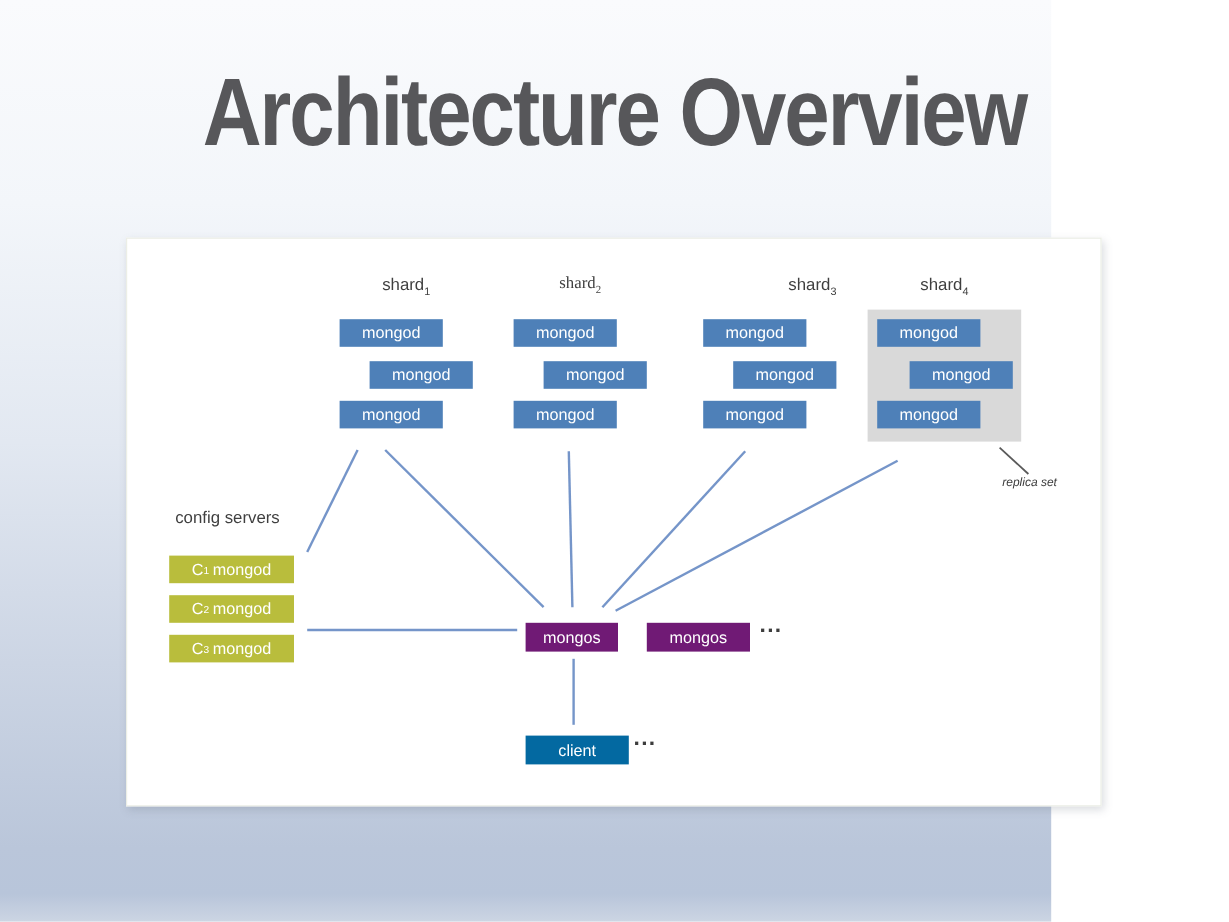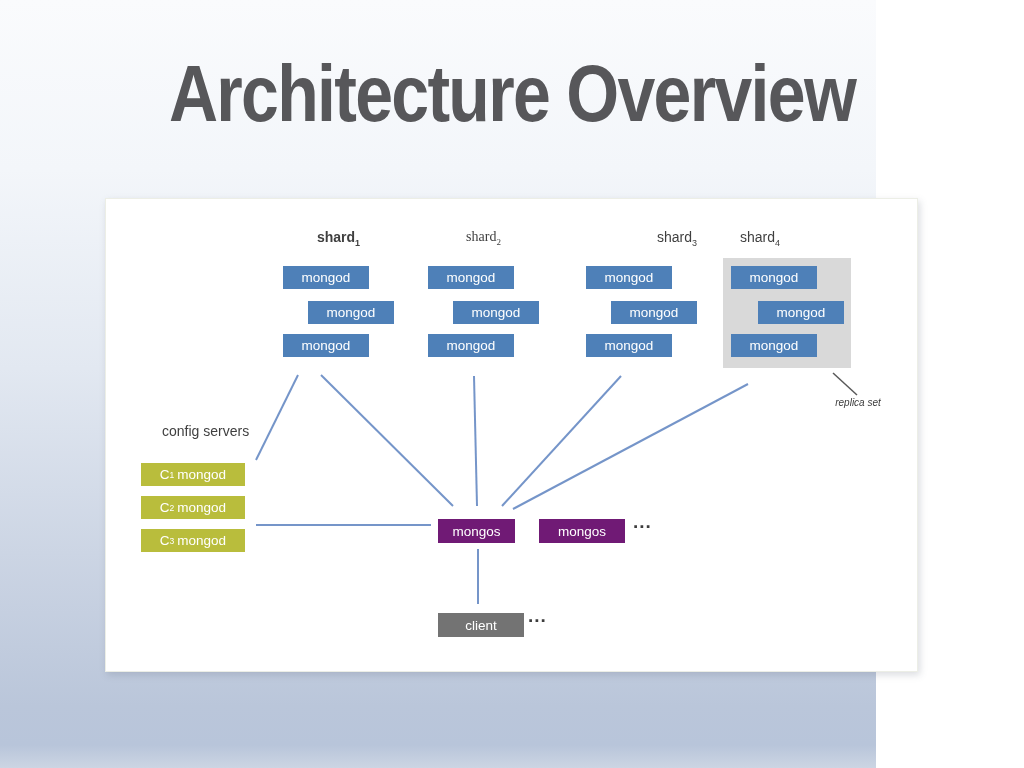--- a/index.html
+++ b/index.html
@@ -15,27 +15,27 @@
     box-shadow:2px 3px 7px rgba(90,100,120,0.22);}
   .shard-label{position:absolute;top:30px;height:18px;font-size:14px;
     color:#3f3f3f;text-align:center;white-space:nowrap;}
   .shard-label sub{font-size:9px;}
   .box{position:absolute;display:flex;align-items:center;justify-content:center;
     color:#ffffff;font-size:13.5px;white-space:nowrap;box-sizing:border-box;}
   .mongod{width:86px;height:23px;background:#4e80b8;}
   .config-box{width:104px;height:23px;background:#b9bd3c;}
   .config-box sub{font-size:8.5px;margin-right:3px;}
   .mongos{height:24px;background:#701a75;}
-  .client{width:86px;height:24px;background:#737373;}
+  .client{width:86px;height:24px;background:#0369a1;}
   .replica-bg{position:absolute;left:617px;top:59px;width:128px;height:110px;
     background:#d9d9d9;}
   .replica-label{position:absolute;left:712px;top:198px;width:80px;
     font-size:10px;color:#3b3b3b;text-align:center;white-space:nowrap;font-style:italic;}
   .config-servers-label{position:absolute;left:40px;top:224px;font-size:14px;
-    color:#3f3f3f;white-space:nowrap;margin-left:16px;}
+    color:#3f3f3f;white-space:nowrap;}
   .dots{position:absolute;font-size:19px;font-weight:bold;color:#3d3d3d;
     letter-spacing:1px;}
   svg.connectors{position:absolute;left:0;top:0;width:813px;height:474px;
     pointer-events:none;}
 </style>
 </head>
 <body>
 
 <div class="slide">
 
@@ -49,30 +49,30 @@
       <line x1="368" y1="177" x2="371" y2="307" stroke="#7595c9" stroke-width="2"></line>
       <line x1="515" y1="177" x2="396" y2="307" stroke="#7595c9" stroke-width="2"></line>
       <line x1="642" y1="185" x2="407" y2="310" stroke="#7595c9" stroke-width="2"></line>
       <line x1="150" y1="326" x2="325" y2="326" stroke="#7595c9" stroke-width="2"></line>
       <line x1="372" y1="350" x2="372" y2="405" stroke="#7595c9" stroke-width="2"></line>
       <line x1="727" y1="174" x2="751" y2="196" stroke="#595959" stroke-width="1.5"></line>
     </svg>
 
     <div class="replica-bg"></div>
 
-    <div class="shard-label" style="left:177px;width:111px;font-weight:bold;">
+    <div class="shard-label" style="left:177px;width:111px;">
       <span>shard</span><sub>1</sub>
     </div>
     <div class="shard-label" style="left:322px;width:111px;font-family:Liberation Serif, serif;">
       <span>shard</span><sub>2</sub>
     </div>
     <div class="shard-label" style="left:480px;width:111px;text-align:right;">
       <span>shard</span><sub>3</sub>
     </div>
-    <div class="shard-label" style="left:590px;width:128px;">
+    <div class="shard-label" style="left:617px;width:128px;">
       <span>shard</span><sub>4</sub>
     </div>
 
     <div class="box mongod" style="left:177px;top:67px;">mongod</div>
     <div class="box mongod" style="left:202px;top:102px;">mongod</div>
     <div class="box mongod" style="left:177px;top:135px;">mongod</div>
 
     <div class="box mongod" style="left:322px;top:67px;">mongod</div>
     <div class="box mongod" style="left:347px;top:102px;">mongod</div>
     <div class="box mongod" style="left:322px;top:135px;">mongod</div>

